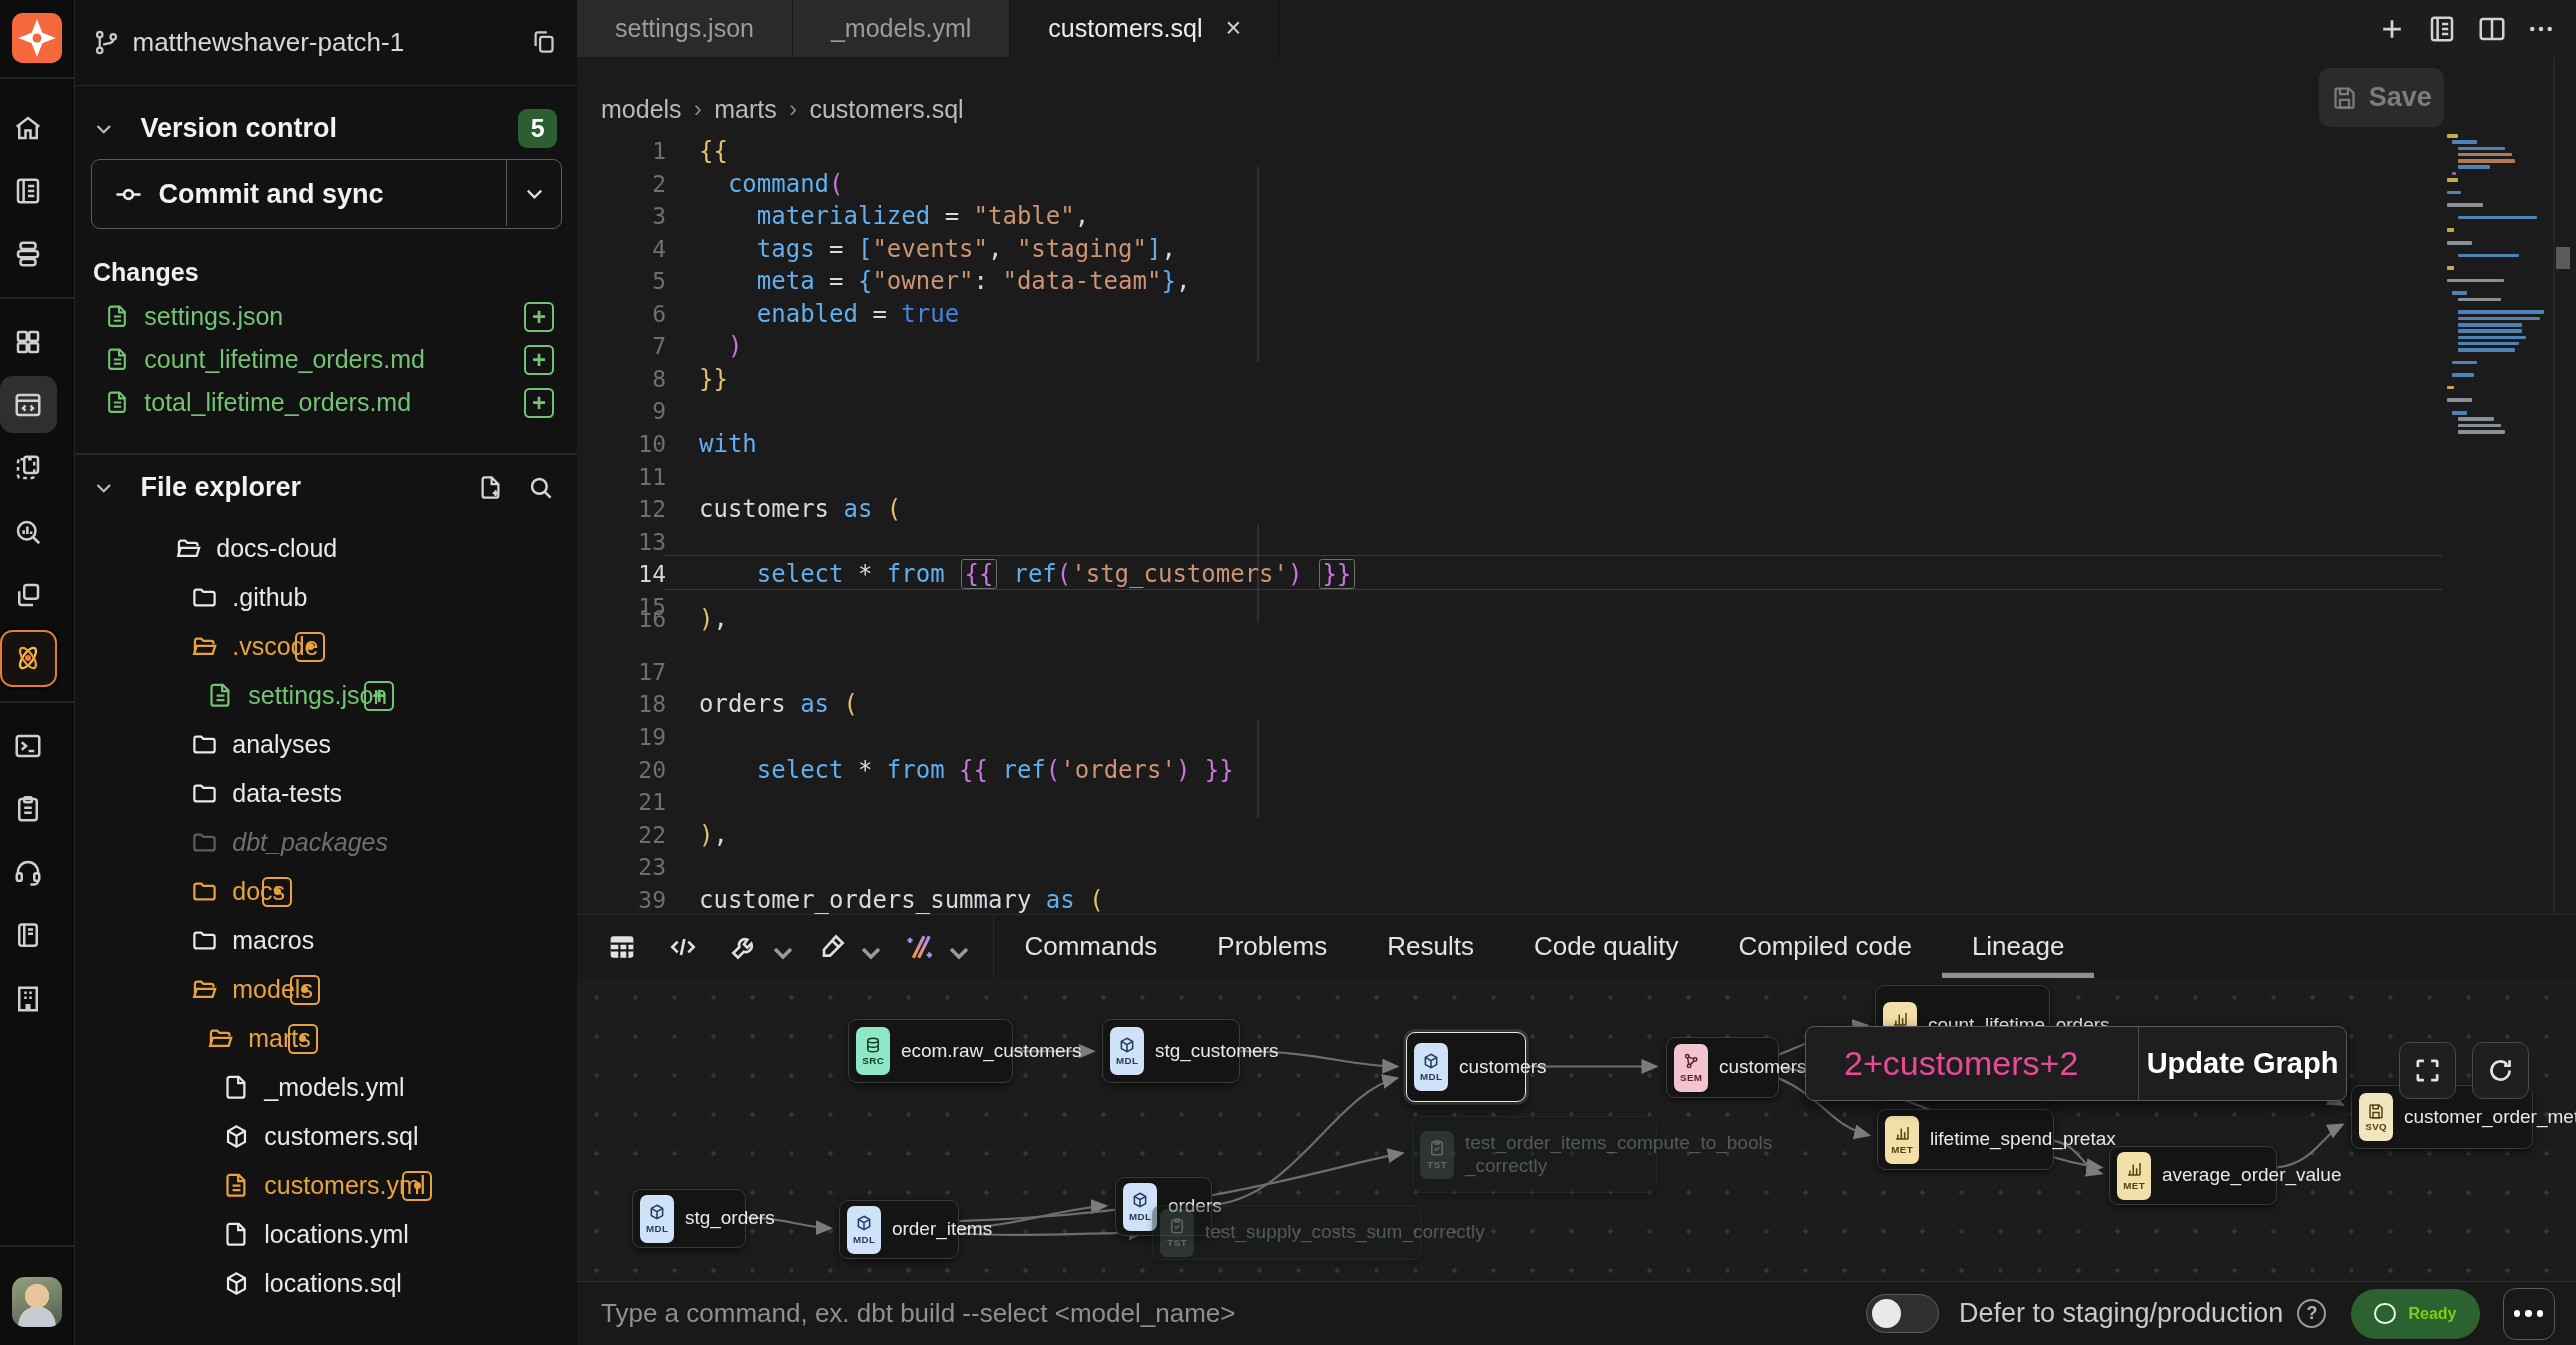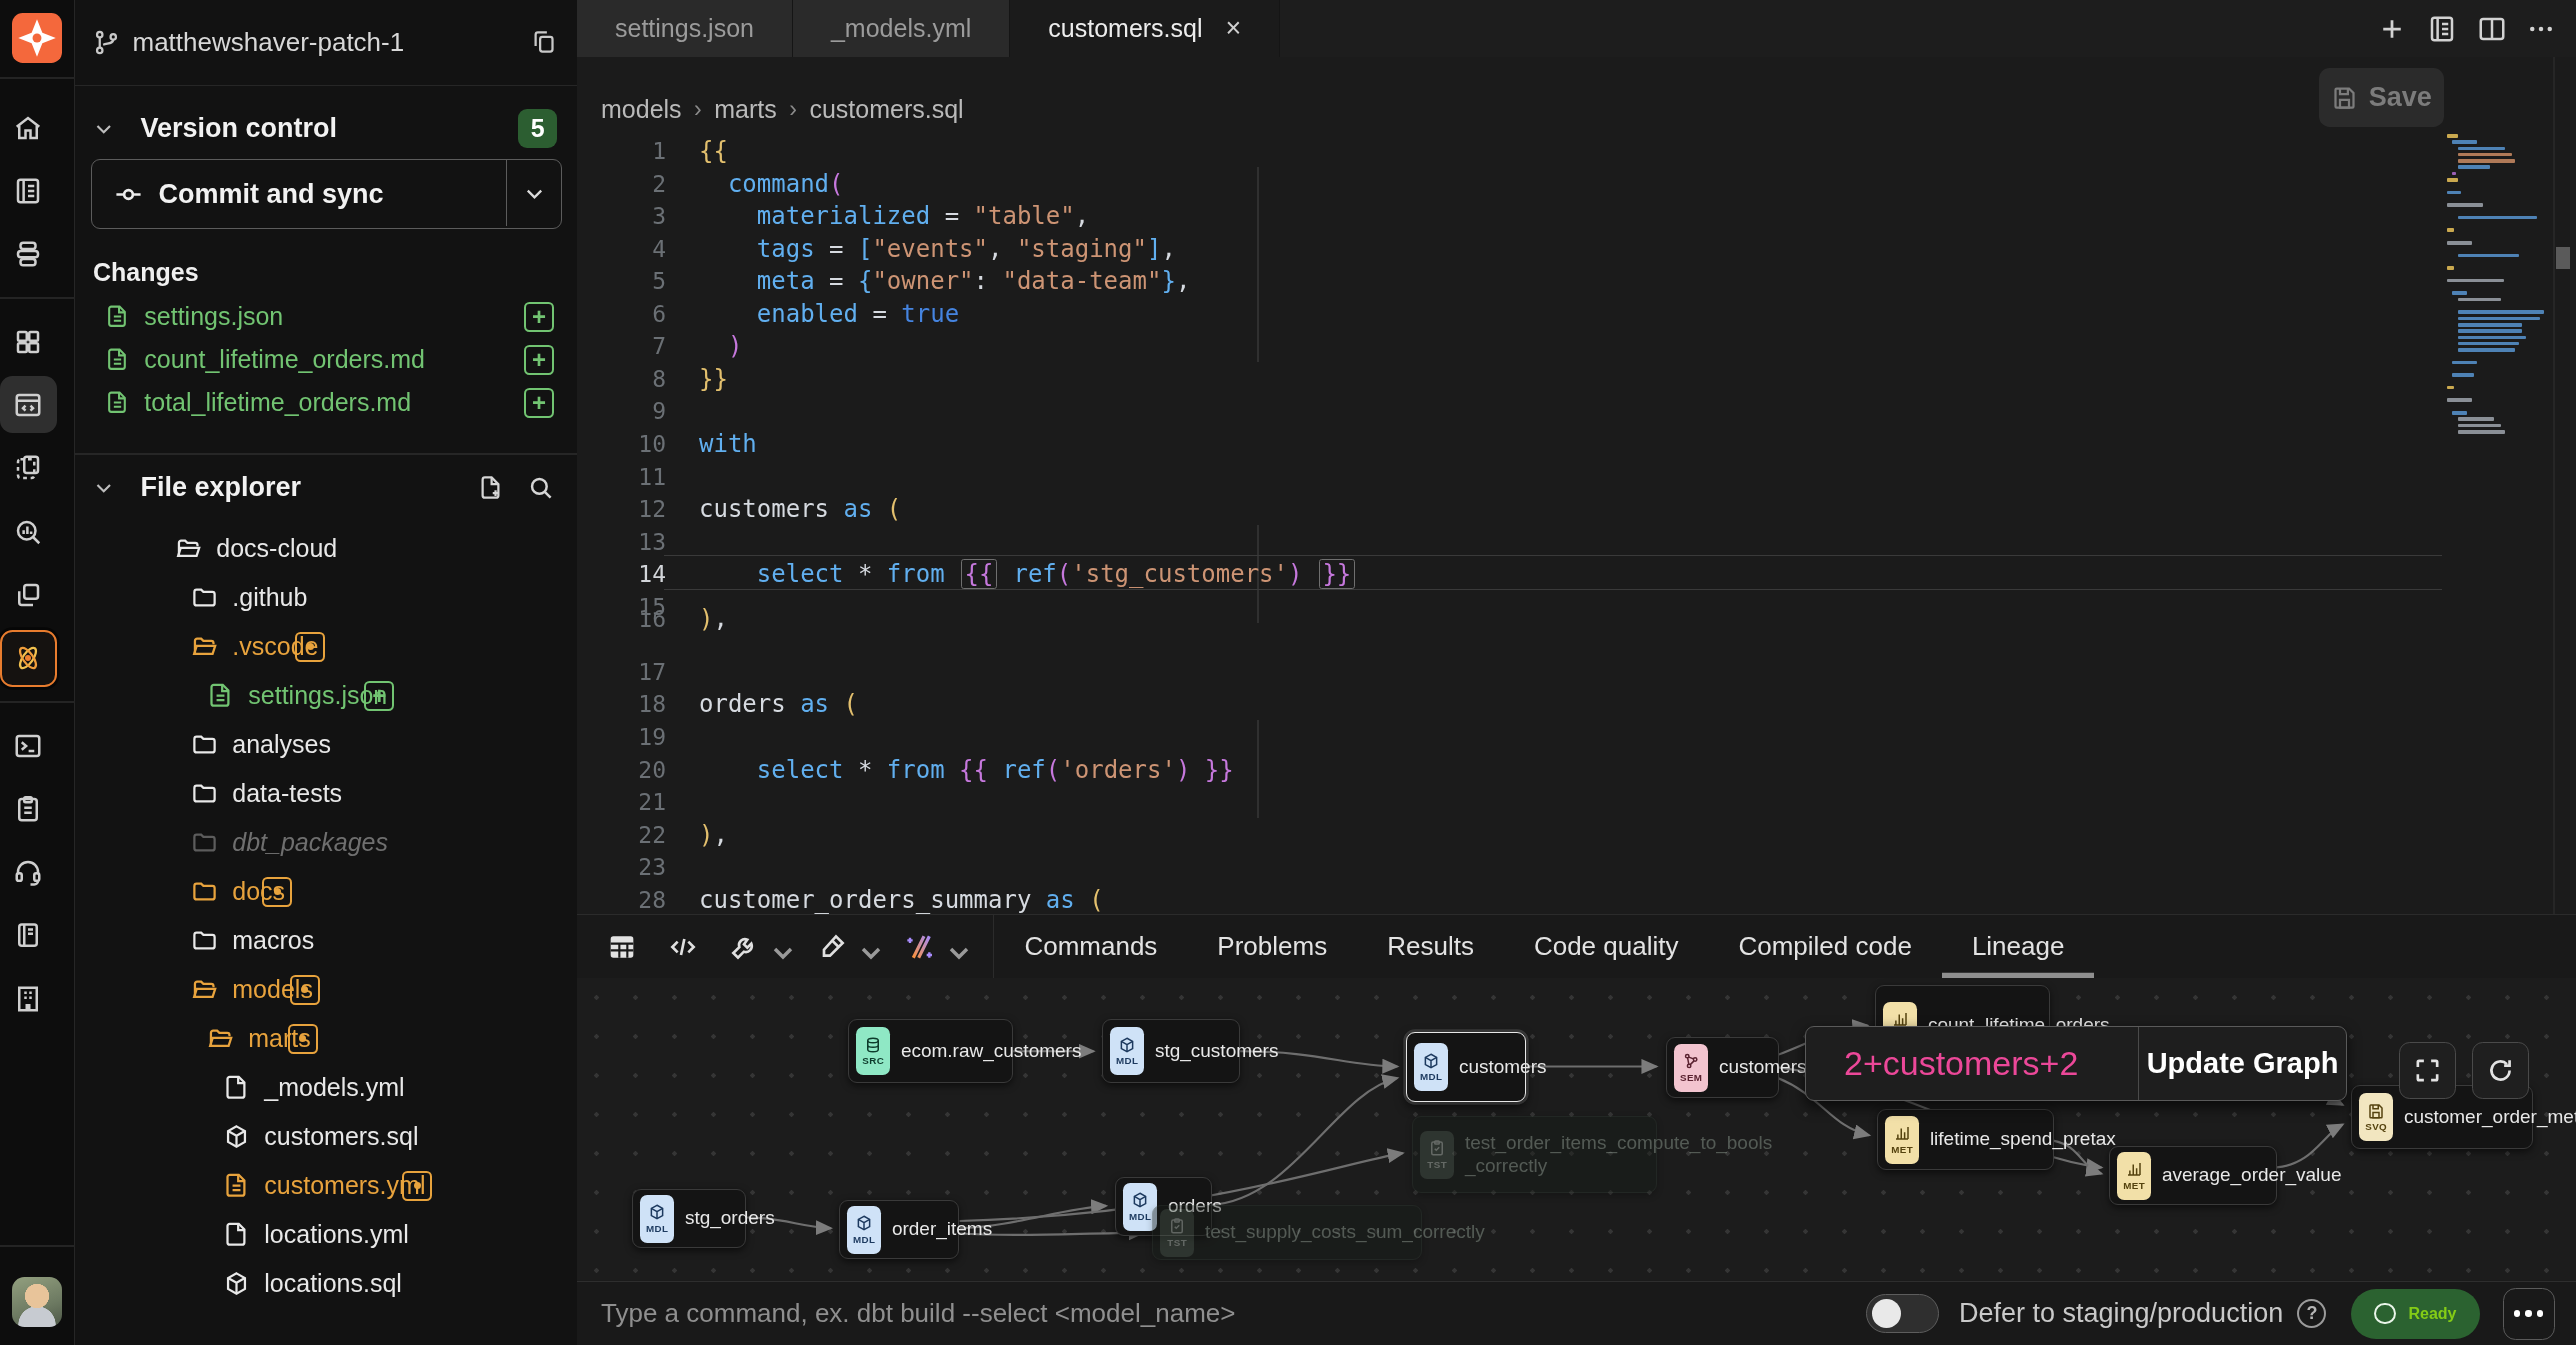--- a/index.html
+++ b/index.html
@@ -618,21 +618,21 @@
         <div class="cl cur" style="top: 423px;"><div class="curline" style="top: -1.8px;"></div><span class="ln">14</span><span class="src"><span class="tk-w">    </span><span class="tk-b">select</span><span class="tk-w"> </span><span class="tk-w">*</span><span class="tk-w"> </span><span class="tk-b">from</span><span class="tk-w"> </span><span class="tk-m tk-box">{{</span><span class="tk-w"> </span><span class="tk-b">ref</span><span class="tk-m">(</span><span class="tk-s">'stg_customers'</span><span class="tk-m">)</span><span class="tk-w"> </span><span class="tk-m tk-box">}}</span></span></div>
         <div class="cl" style="top: 456px;"><span class="ln">15</span><span class="src"></span></div>
         <div class="cl" style="top: 468px;"><span class="ln">16</span><span class="src"><span class="tk-y">)</span><span class="tk-w">,</span></span></div>
         <div class="cl" style="top: 521px;"><span class="ln">17</span><span class="src"></span></div>
         <div class="cl" style="top: 553px;"><span class="ln">18</span><span class="src"><span class="tk-w">orders</span><span class="tk-w"> </span><span class="tk-b">as</span><span class="tk-w"> </span><span class="tk-y">(</span></span></div>
         <div class="cl" style="top: 586px;"><span class="ln">19</span><span class="src"></span></div>
         <div class="cl" style="top: 619px;"><span class="ln">20</span><span class="src"><span class="tk-w">    </span><span class="tk-b">select</span><span class="tk-w"> </span><span class="tk-w">*</span><span class="tk-w"> </span><span class="tk-b">from</span><span class="tk-w"> </span><span class="tk-m">{{</span><span class="tk-w"> </span><span class="tk-b">ref</span><span class="tk-m">(</span><span class="tk-s">'orders'</span><span class="tk-m">)</span><span class="tk-w"> </span><span class="tk-m">}}</span></span></div>
         <div class="cl" style="top: 651px;"><span class="ln">21</span><span class="src"></span></div>
         <div class="cl" style="top: 684px;"><span class="ln">22</span><span class="src"><span class="tk-y">)</span><span class="tk-w">,</span></span></div>
         <div class="cl" style="top: 716px;"><span class="ln">23</span><span class="src"></span></div>
-        <div class="cl" style="top: 749px;"><span class="ln">28</span><span class="src"><span class="tk-w">customer_orders_summary</span><span class="tk-w"> </span><span class="tk-b">as</span><span class="tk-w"> </span><span class="tk-y">(</span></span></div>
+        <div class="cl" style="top: 749px;"><span class="ln">39</span><span class="src"><span class="tk-w">customer_orders_summary</span><span class="tk-w"> </span><span class="tk-b">as</span><span class="tk-w"> </span><span class="tk-y">(</span></span></div>
       </div>
     <div id="minimap">
         <div class="mm-row">
           <i style="margin-left: 0px; width: 10.7px; background: rgb(202, 169, 79);"></i>
         </div>
         <div class="mm-row">
           <i style="margin-left: 5.4px; width: 25px; background: rgb(78, 130, 181);"></i>
         </div>
         <div class="mm-row">
           <i style="margin-left: 10.7px; width: 47px; background: rgb(78, 130, 181);"></i>

